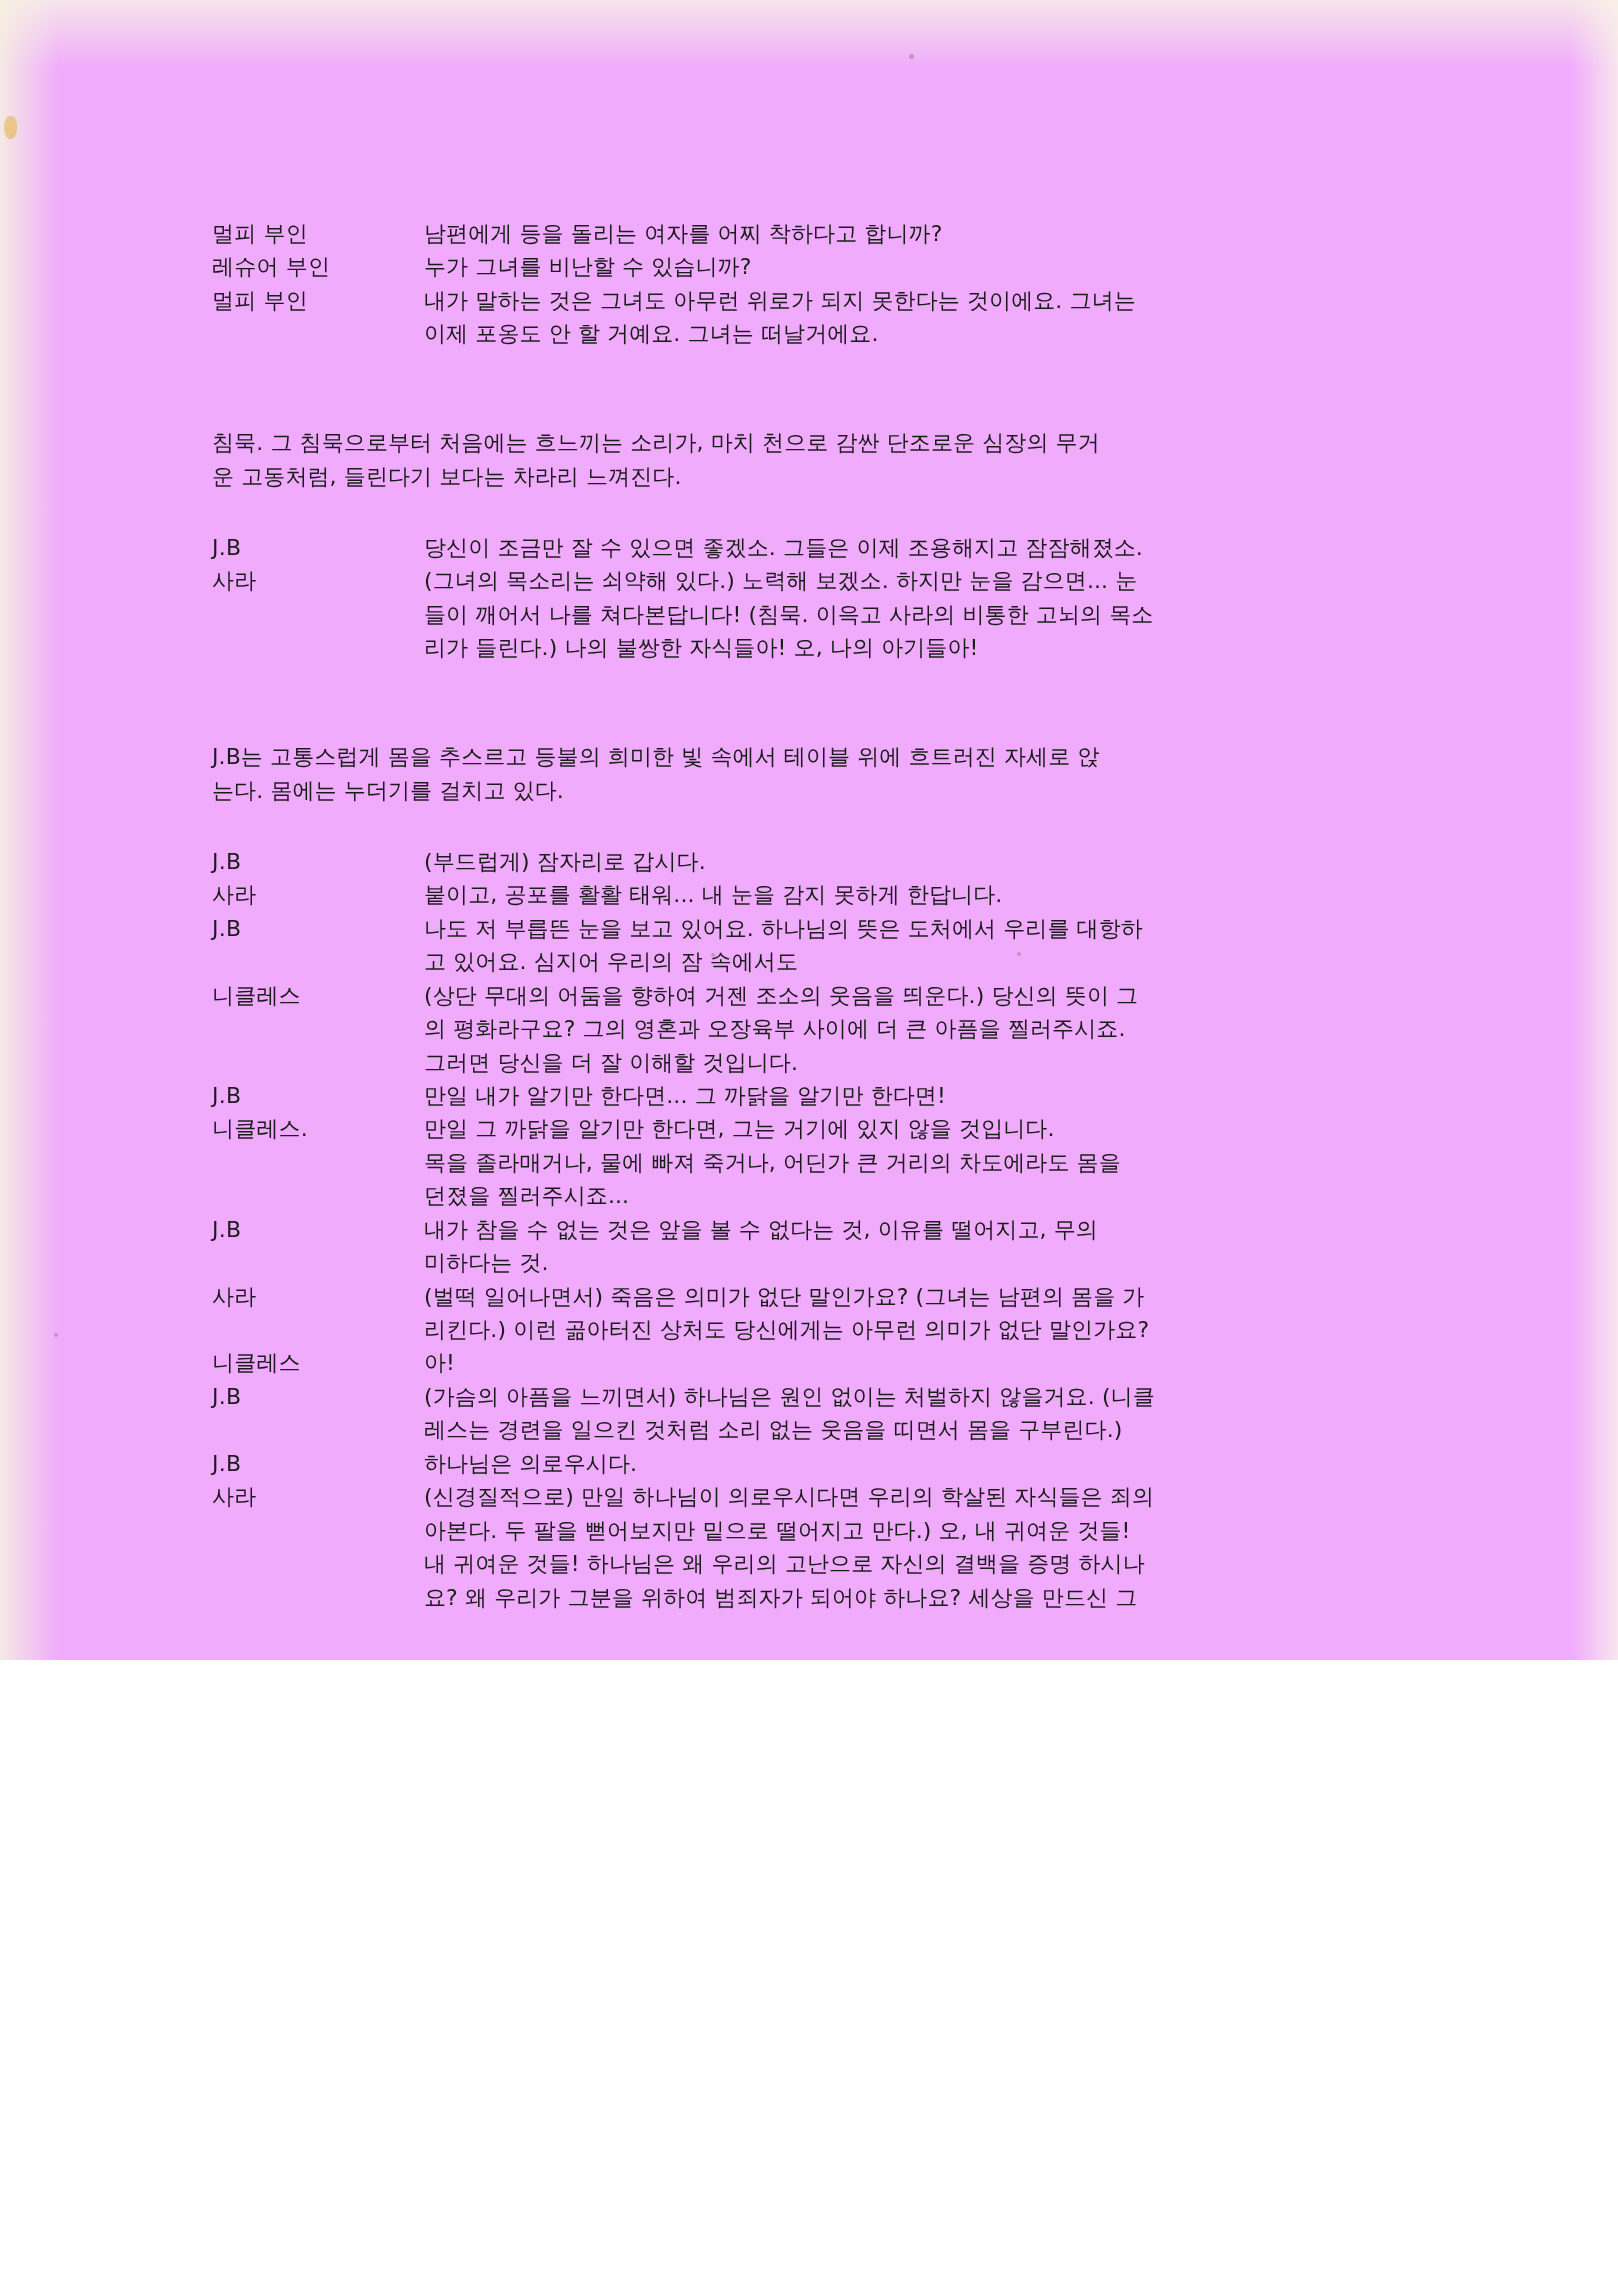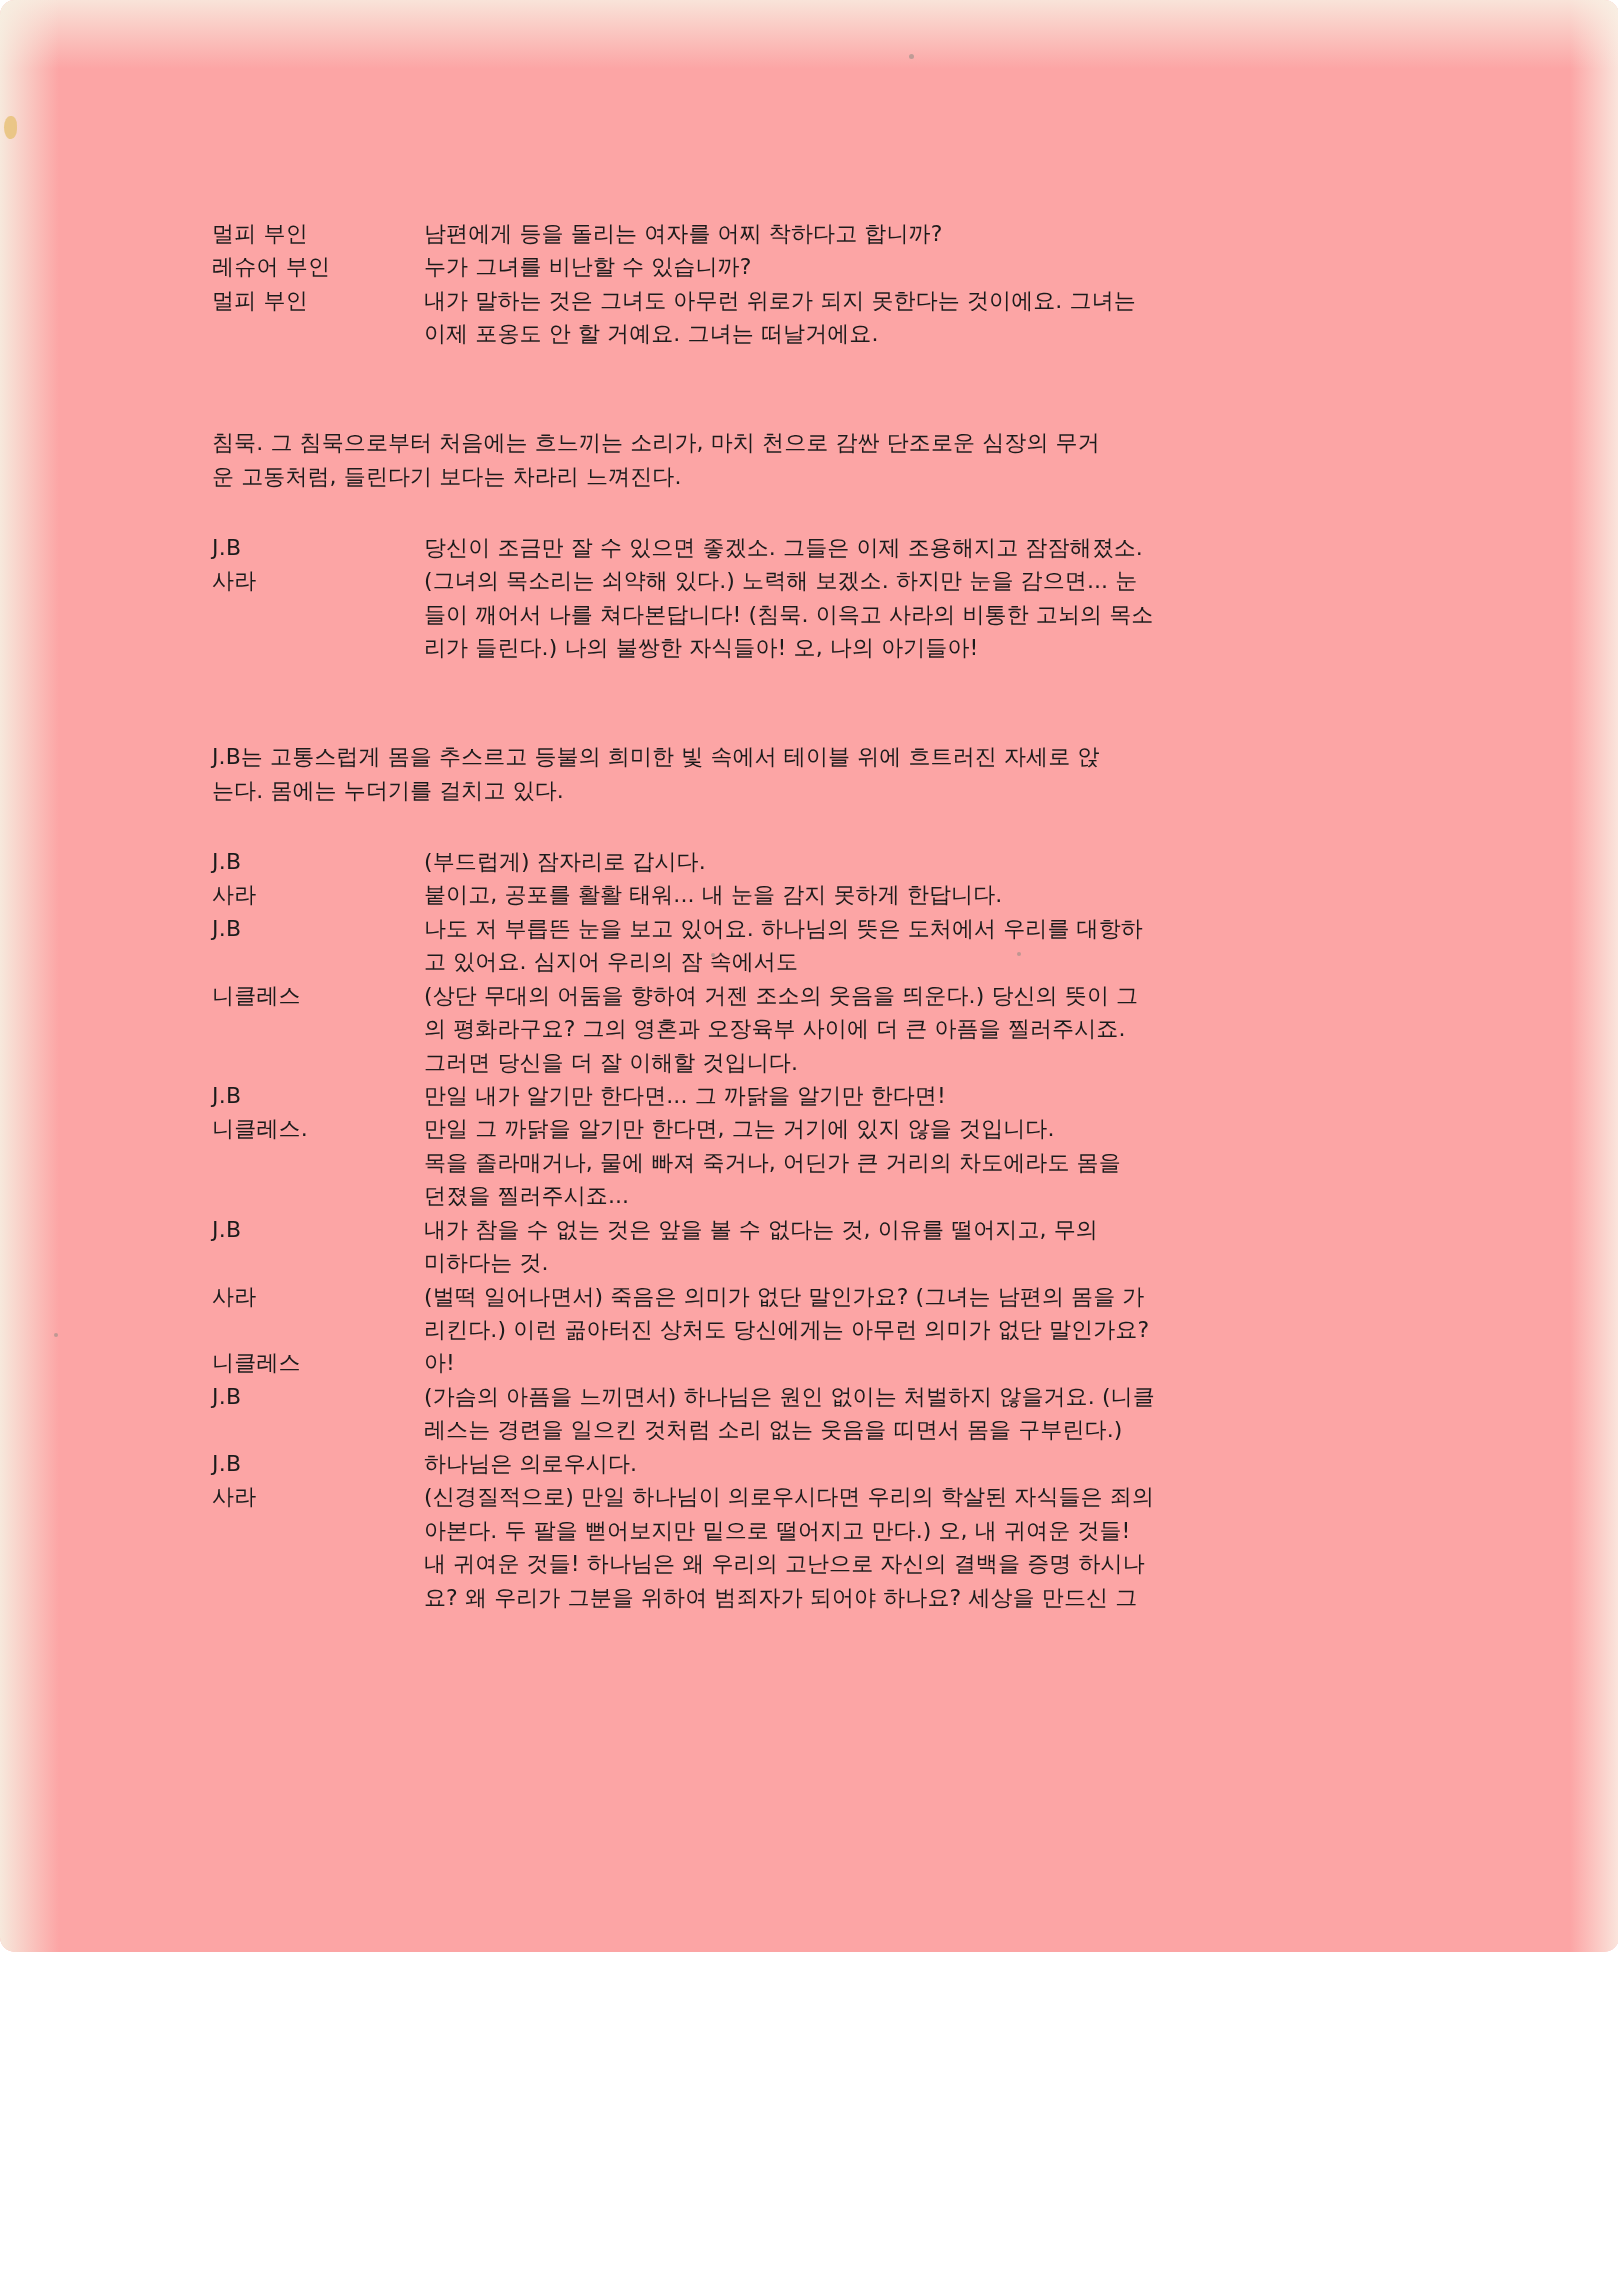--- a/index.html
+++ b/index.html
@@ -6,24 +6,23 @@
     margin: 0;
     padding: 0;
     background: #ffffff;
   }
   body {
     font-family: "DejaVu Sans", sans-serif;
   }
   .page {
     position: relative;
     width: 1619px;
-    height: 1952px;
-    background: #fca5a5;
+    height: 1660px;
+    background: #f0abfc;
     overflow: hidden;
-    border-radius: 15px;
   }
   
   .paper-tint {
     position: absolute;
     inset: 0;
     background:
       linear-gradient(to right, rgba(246,240,226,0.9) 0px, rgba(253,251,244,0) 59px),
       linear-gradient(to bottom, rgba(248,243,230,0.8) 0px, rgba(253,251,244,0) 69px),
       linear-gradient(to left, rgba(250,246,235,0.8) 0px, rgba(253,251,244,0) 49px);
       pointer-events: none;

